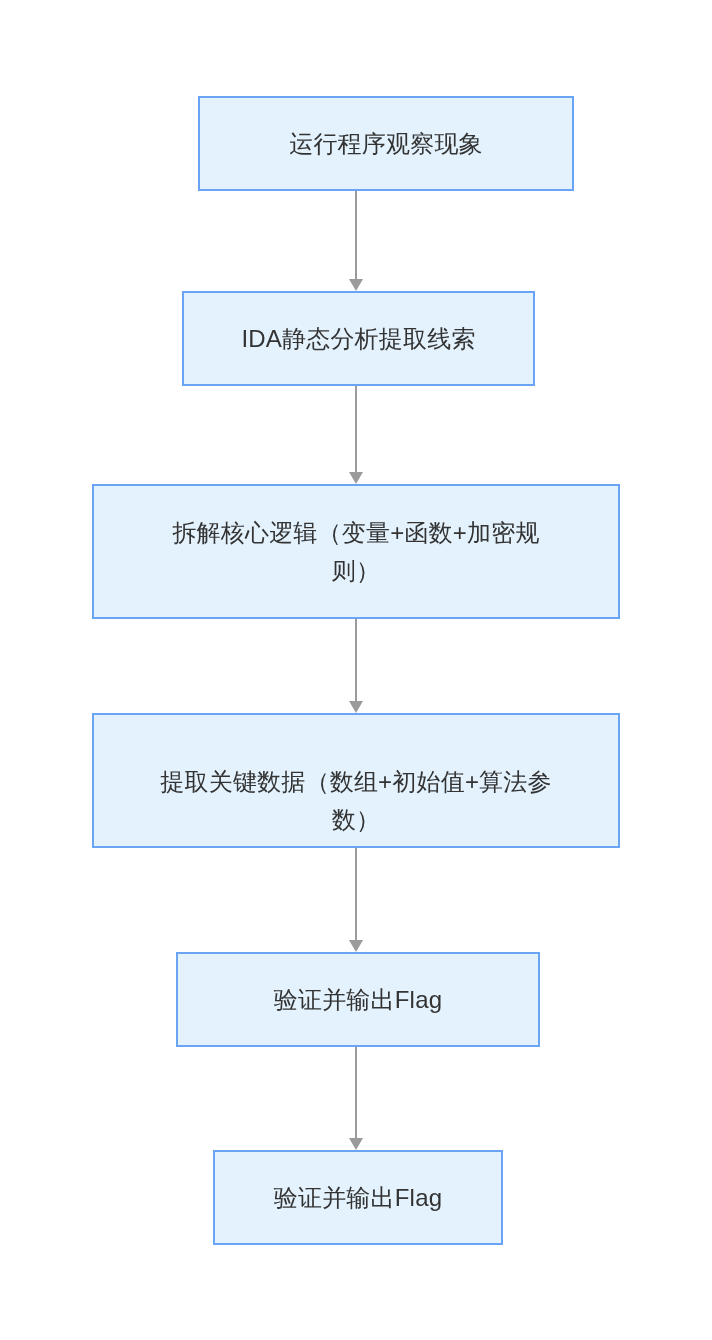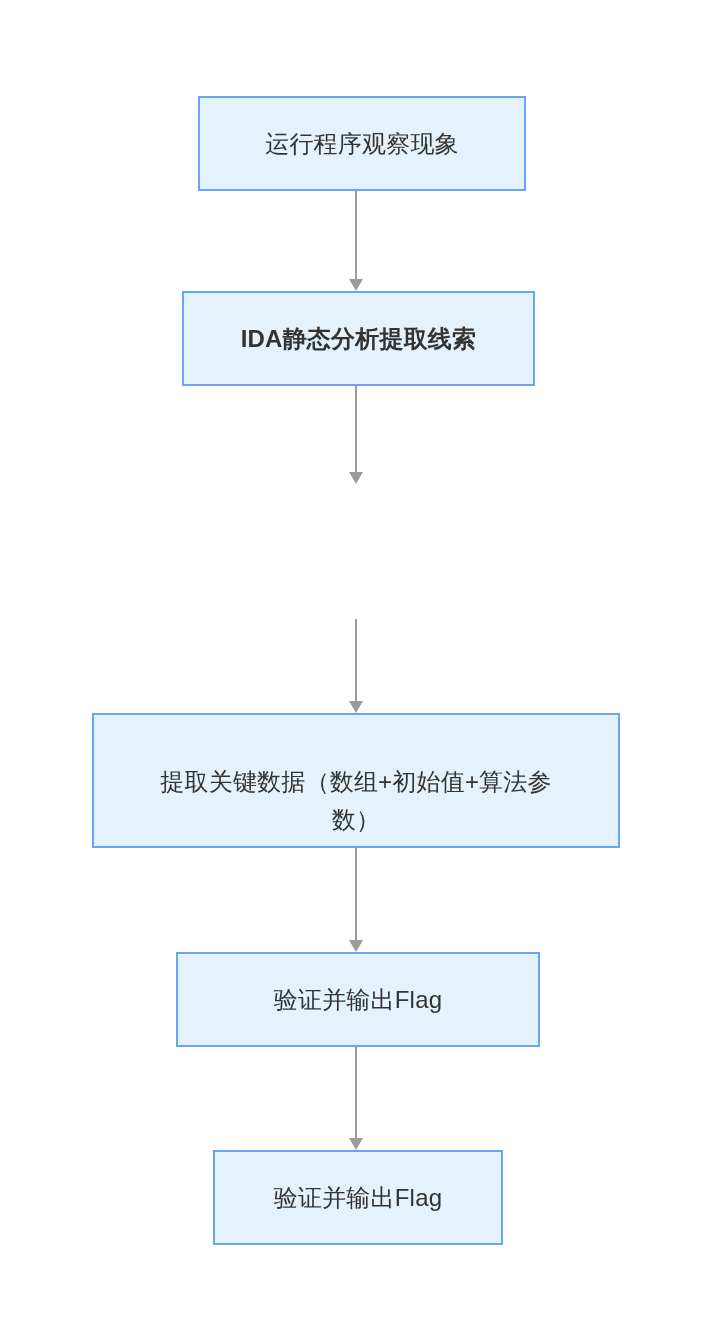--- a/index.html
+++ b/index.html
@@ -84,25 +84,29 @@
   </div>
   <div class="connector" style="left: 356px; top: 848px; height: 104px;">
     <div class="conn-line" style="height: 93px; background: rgb(155, 155, 155);"></div>
     <div class="conn-arrow" style="top: 92px; border-top-color: rgb(155, 155, 155);"></div>
   </div>
   <div class="connector" style="left: 356px; top: 1047px; height: 103px;">
     <div class="conn-line" style="height: 92px; background: rgb(155, 155, 155);"></div>
     <div class="conn-arrow" style="top: 91px; border-top-color: rgb(155, 155, 155);"></div>
   </div>
 
-  <div class="node" style="left: 198px; top: 96px; width: 328px; height: 95px; background: rgb(227, 242, 253); border-color: rgb(106, 164, 245);">
+  <div class="node" style="left: 198px; top: 96px; width: 376px; height: 95px; background: rgb(227, 242, 253); border-color: rgb(106, 164, 245);">
     <span class="node-label" style="color: rgb(51, 51, 51);">运行程序观察现象</span>
   </div>
-  <div class="node" style="left: 182px; top: 291px; width: 353px; height: 95px; background: rgb(227, 242, 253); border-color: rgb(106, 164, 245); font-weight: bold;">
+  <div class="node" style="left: 182px; top: 291px; width: 353px; height: 95px; background: rgb(227, 242, 253); border-color: rgb(106, 164, 245);">
     <span class="node-label" style="color: rgb(51, 51, 51);">IDA静态分析提取线索</span>
+  </div>
+  <div class="node" style="left: 92px; top: 484px; width: 528px; height: 135px; background: rgb(227, 242, 253); border-color: rgb(106, 164, 245);">
+    <span class="node-label" style="color: rgb(51, 51, 51);">拆解核心逻辑（变量+函数+加密规
+则）</span>
   </div>
   <div class="node" style="left: 92px; top: 713px; width: 528px; height: 135px; background: rgb(227, 242, 253); border-color: rgb(106, 164, 245);">
     <span class="node-label" style="color: rgb(51, 51, 51); margin-top: 40px;">提取关键数据（数组+初始值+算法参
 数）</span>
   </div>
   <div class="node" style="left: 176px; top: 952px; width: 364px; height: 95px; background: rgb(227, 242, 253); border-color: rgb(106, 164, 245);">
     <span class="node-label" style="color: rgb(51, 51, 51);">验证并输出Flag</span>
   </div>
   <div class="node" style="left: 213px; top: 1150px; width: 290px; height: 95px; background: rgb(227, 242, 253); border-color: rgb(106, 164, 245);">
     <span class="node-label" style="color: rgb(51, 51, 51);">验证并输出Flag</span>

